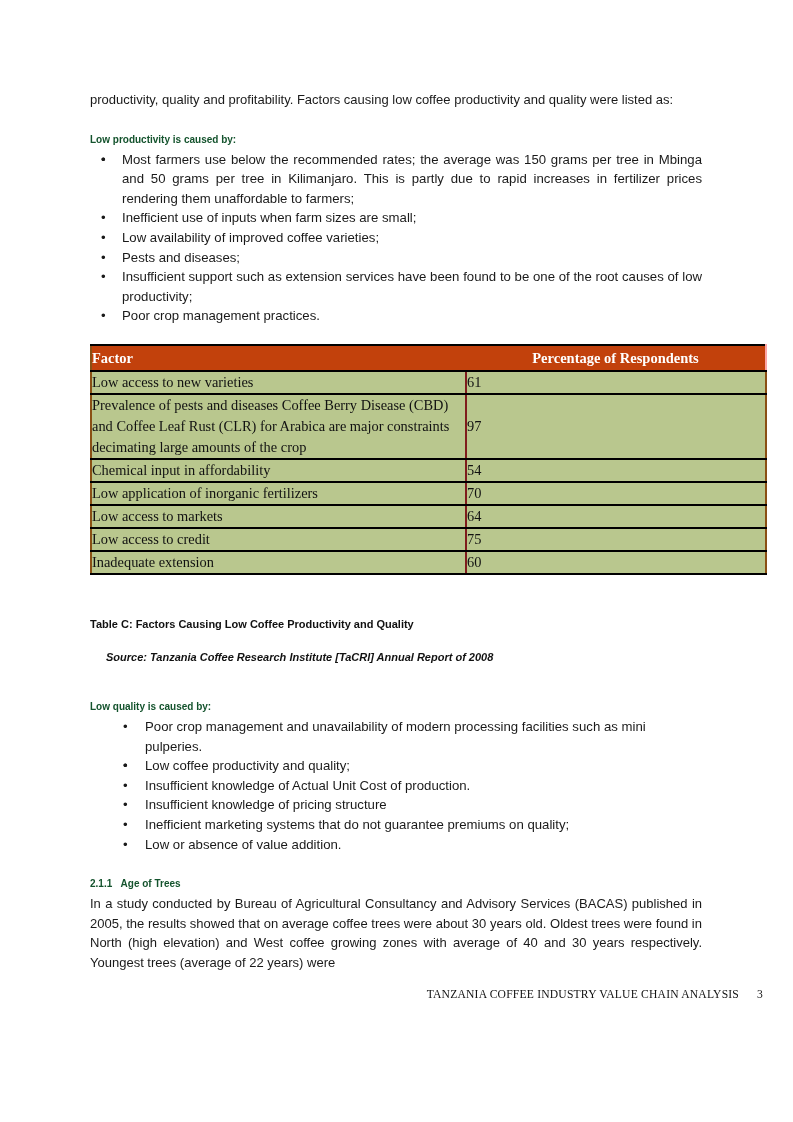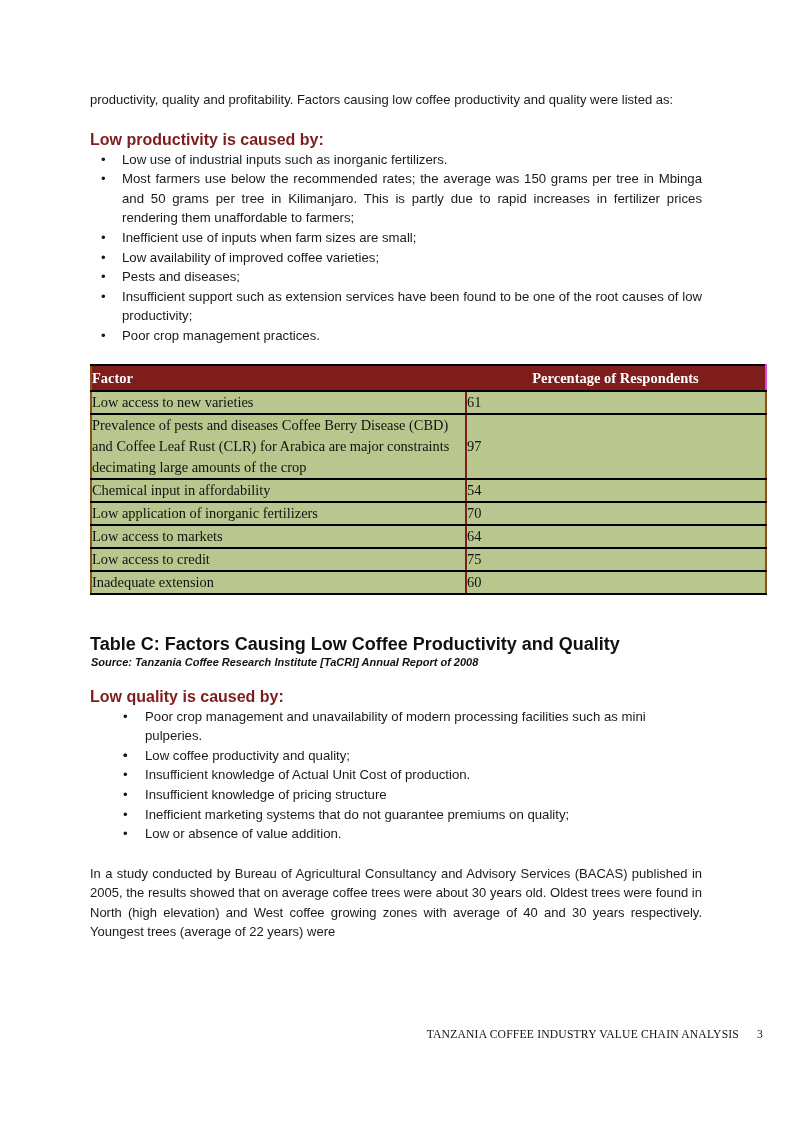--- a/index.html
+++ b/index.html
@@ -34,24 +34,24 @@
     line-height: 19.6px;
     text-align: justify;
     text-justify: inter-word;
     color: #1a1a1a;
   }
   p.body-text.last-line-normal {
     text-align-last: left;
   }
   h3.section-head {
     margin: 0;
-    font-size: 16px;
+    font-size: 10px;
     font-weight: bold;
     line-height: 20px;
-    color: #7f1d1d;
+    color: #14532d;
   }
   .spacer-16 { height: 16px; }
   .spacer-18 { height: 18px; }
   .spacer-20 { height: 20px; }
   .spacer-22 { height: 22px; }
 
   
   ul.bullets {
     margin: 0;
     padding: 0;
@@ -91,39 +91,39 @@
     margin: 0;
     table-layout: fixed;
     font-family: "Liberation Serif", serif;
   }
   table.data-table th,
   table.data-table td {
     padding: 0;
     margin: 0;
   }
   table.data-table thead th {
-    background: #7f1d1d;
+    background: #c2410c;
     color: #ffffff;
     font-family: "Liberation Serif", serif;
     font-weight: bold;
     font-size: 14.5px;
     line-height: 22px;
     height: 24px;
     border-top: 2px solid #000000;
     border-bottom: 2px solid #000000;
   }
   th.col-factor {
     text-align: left;
     padding-left: 6px;
     border-left: 2px solid #8a5014;
     width: 374px;
   }
   th.col-pct {
     text-align: center;
-    border-right: 2px solid #d946ef;
+    border-right: 2px solid #fca5a5;
     width: 299px;
   }
   table.data-table tbody td {
     background: #b9c78e;
     color: #111111;
     font-size: 14.4px;
     line-height: 21px;
     border-bottom: 2px solid #000000;
     vertical-align: middle;
   }
@@ -133,40 +133,40 @@
     border-left: 2px solid #8a5014;
     border-right: 2px solid #7f1d1d;
   }
   td.cell-pct {
     border-right: 2px solid #8a5014;
   }
 
   
   .table-caption {
     margin: 0;
-    font-size: 18px;
+    font-size: 11px;
     font-weight: bold;
     line-height: 19px;
     color: #111111;
   }
   .table-source {
-    margin: 1px;
+    margin: 16px;
     font-size: 11px;
     font-weight: bold;
     font-style: italic;
     line-height: 15px;
     color: #111111;
   }
 
   
   .footer {
     position: absolute;
     left: 90px;
     right: 30px;
-    top: 1028px;
+    top: 988px;
     font-family: "Liberation Serif", serif;
     font-size: 11.6px;
     letter-spacing: 0.2px;
     color: #111111;
     text-align: right;
   }
   .footer .footer-title {
     display: inline;
   }
   .footer .footer-page {
@@ -184,21 +184,20 @@
 
     <p class="body-text last-line-normal">productivity, quality and profitability. Factors causing low coffee productivity and quality were listed as:</p>
 
     <div class="spacer-20"></div>
 
     <h3 class="section-head">Low productivity is caused by:</h3>
 
     <ul class="bullets lvl1">
       <li class="no-justify">
         <span class="bullet-mark small">•</span>
-        <span>Low use of industrial inputs such as inorganic fertilizers.</span>
       </li>
       <li>
         <span class="bullet-mark big">•</span>
         <span>Most farmers use below the recommended rates; the average was 150 grams per tree in Mbinga and 50 grams per tree in Kilimanjaro. This is partly due to rapid increases in fertilizer prices rendering them unaffordable to farmers;</span>
       </li>
       <li class="no-justify">
         <span class="bullet-mark big">•</span>
         <span>Inefficient use of inputs when farm sizes are small;</span>
       </li>
       <li class="no-justify">
@@ -301,20 +300,23 @@
         <span>Inefficient marketing systems that do not guarantee premiums on quality;</span>
       </li>
       <li class="no-justify">
         <span class="bullet-mark big">•</span>
         <span>Low or absence of value addition.</span>
       </li>
     </ul>
 
     <div class="spacer-20"></div>
 
+    <h3 class="section-head">
+      <span>2.1.1</span><span>&nbsp;&nbsp;&nbsp;</span><span>Age of Trees</span>
+    </h3>
 
     <p class="body-text">In a study conducted by Bureau of Agricultural Consultancy and Advisory Services (BACAS) published in 2005, the results showed that on average coffee trees were about 30 years old. Oldest trees were found in North (high elevation) and West coffee growing zones with average of 40 and 30 years respectively. Youngest trees (average of 22 years) were</p>
 
   </div>
 
   <div class="footer">
     <span class="footer-title">TANZANIA COFFEE INDUSTRY VALUE CHAIN ANALYSIS</span><span class="footer-page">3</span>
   </div>
 
 </div>

